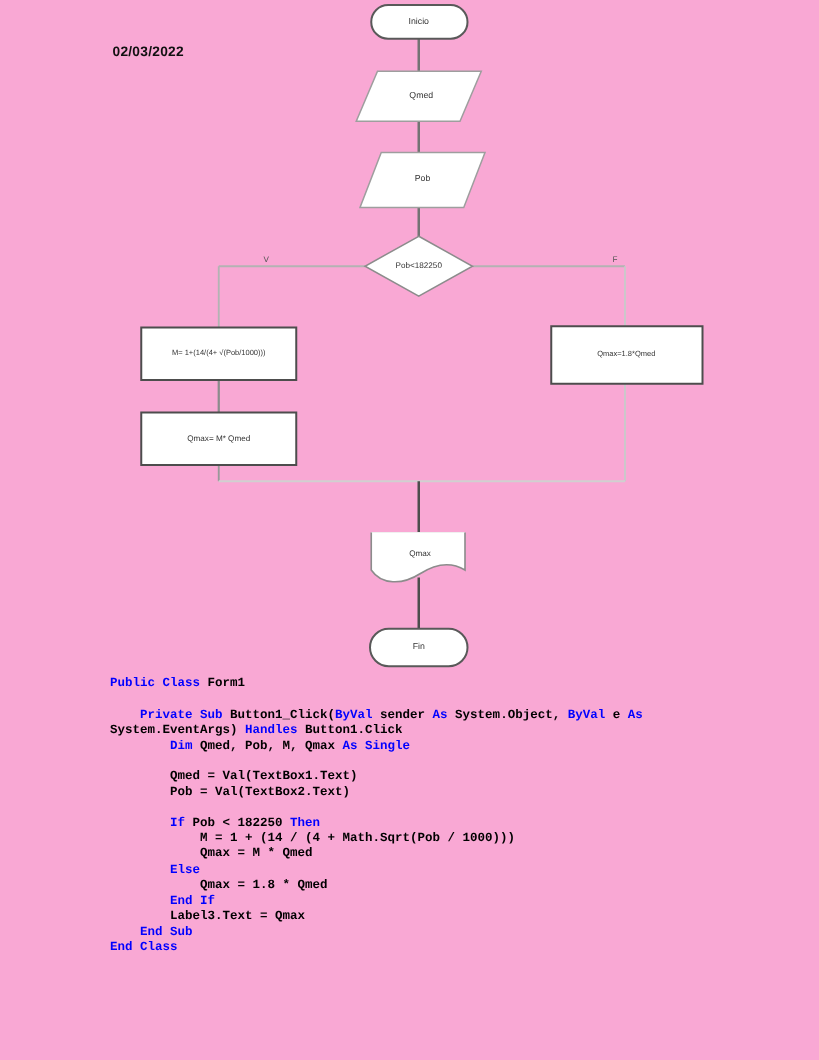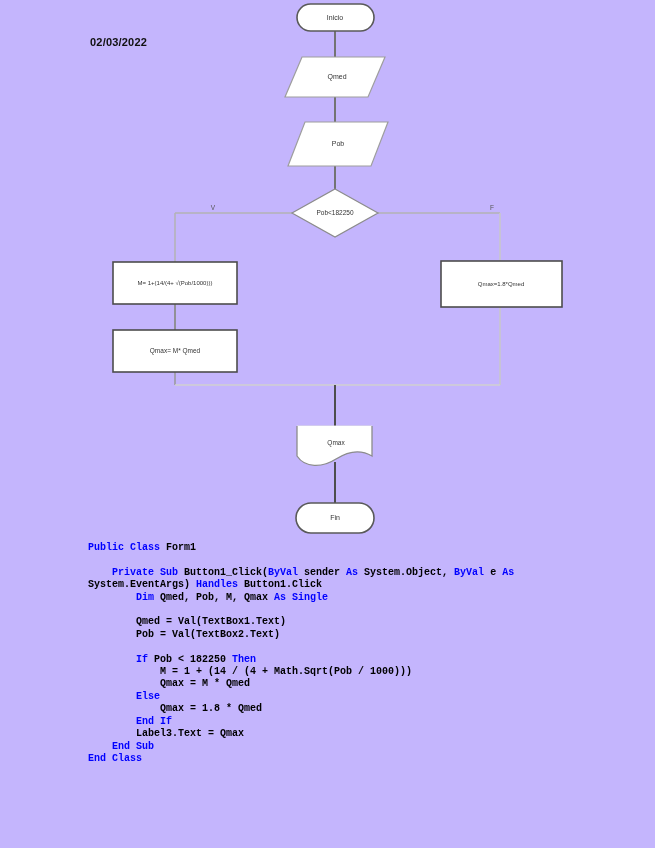--- a/index.html
+++ b/index.html
@@ -1,16 +1,16 @@
 <!DOCTYPE html>
 <html style="--kw: #0000ff;"><head>
 <meta charset="utf-8">
 <style>
   html,body{margin:0;padding:0;background:#ffffff;}
-  #page{position:relative;width:655px;height:848px;background:#c4b5fd;overflow:hidden;
+  #page{position:relative;width:655px;height:848px;background:#f9a8d4;overflow:hidden;
         font-family:"Liberation Sans",sans-serif;}
   #date{position:absolute;left:90px;top:36px;font-size:11px;font-weight:600;color:#111;
         letter-spacing:.2px;}
   svg{position:absolute;left:0;top:0;}
   .lbl{position:absolute;transform:translate(-50%,-50%);color:#333;white-space:nowrap;
        text-align:center;line-height:1.1;}
   .lbl-term{font-size:7px;}
   .lbl-io{font-size:7px;}
   .lbl-dec{font-size:6.5px;}
   .lbl-proc{font-size:6px;}

